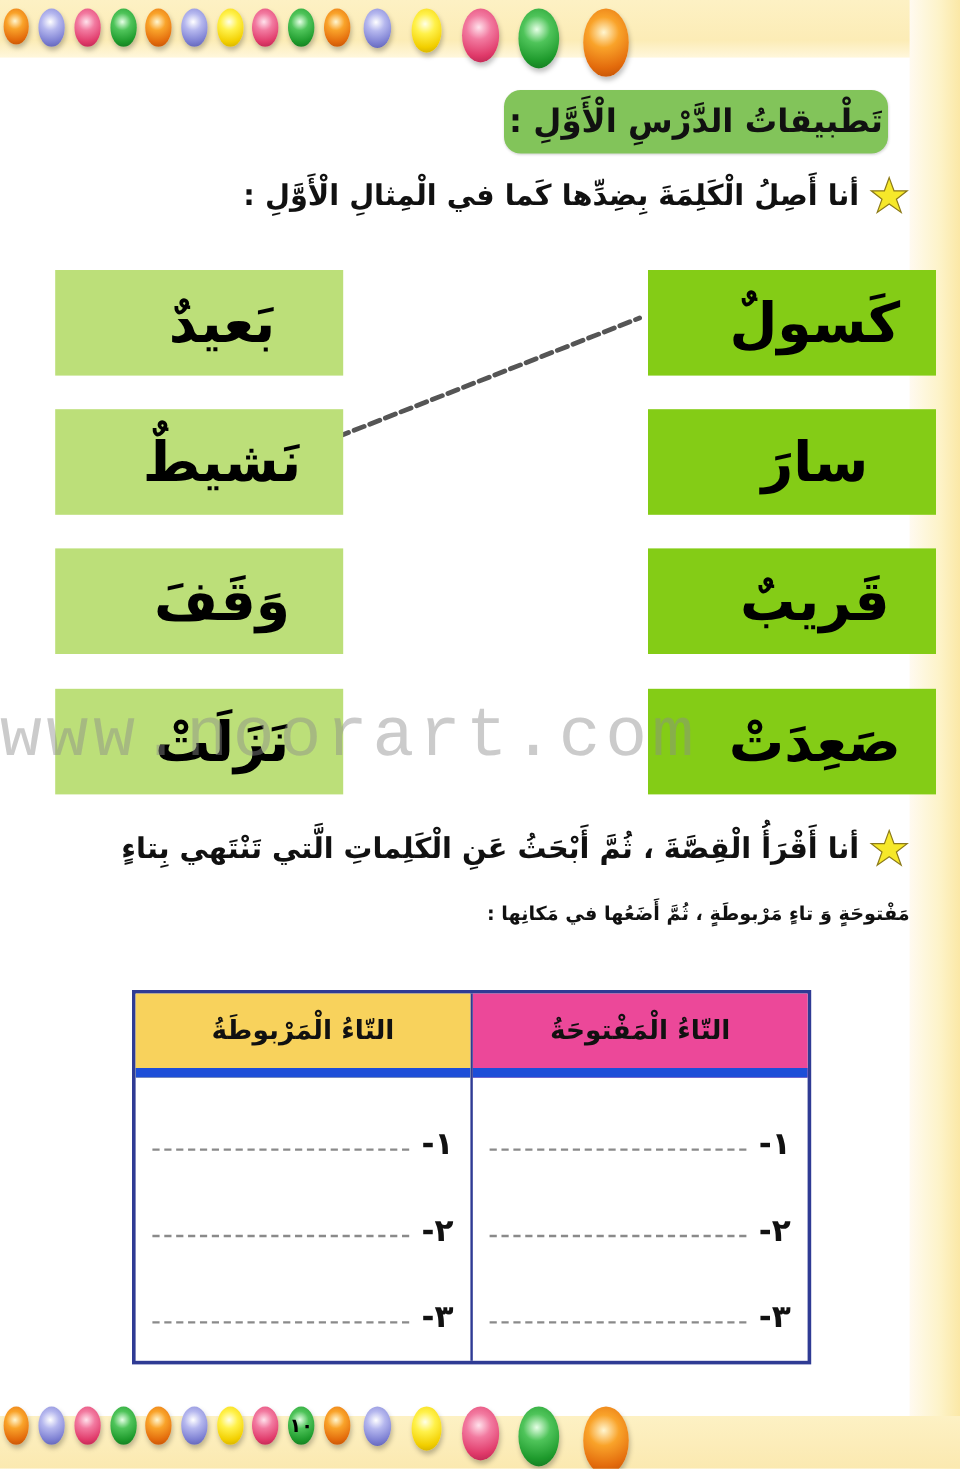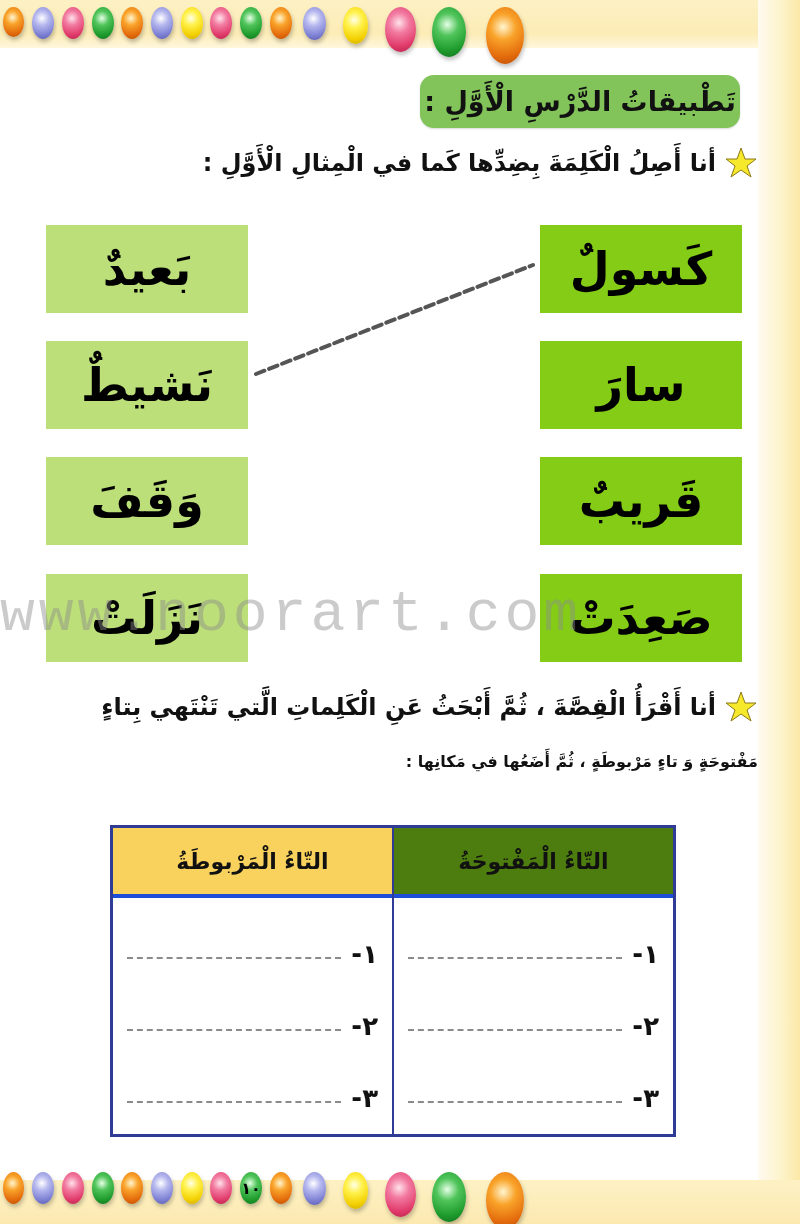--- a/index.html
+++ b/index.html
@@ -65,20 +65,21 @@
     .instruction-cont {
       position: absolute; right: 42px; direction: rtl;
       font-size: 16px; font-weight: bold; color: #111; white-space: nowrap;
     }
 
     
     .card {
       position: absolute; width: 202px; height: 88px;
       display: flex; align-items: center; justify-content: center;
       direction: rtl;
+      padding-left: 38px;
     }
     .card span {
       font-size: 46px; font-weight: bold; color: #000;
       font-family: "DejaVu Sans", sans-serif;
     }
     .card.green { background: #bcdf79; left: 46px; }
     .card.pink { background: #84cc16; left: 540px; }
 
     
     .connector {
@@ -100,24 +101,24 @@
       border: 3px solid #2f3b94; box-sizing: border-box;
       display: flex; flex-direction: row; direction: rtl;
       background: #ffffff;
     }
     .col {
       width: 50%; display: flex; flex-direction: column;
     }
     .col + .col { border-right: 2px solid #2f3b94; }
     .col-head {
       height: 72px; display: flex; align-items: center; justify-content: center;
-      border-bottom: 4px solid #1d4ed8;
+      border-bottom: 8px solid #1d4ed8;
       font-size: 22px; font-weight: bold; color: #111;
     }
-    .col-head.blue { background: #4d7c0f; }
+    .col-head.blue { background: #ec4899; }
     .col-head.yellow { background: #f8d25c; }
     .col-body { flex: 1; padding-top: 20px; }
     .row {
       height: 72px; display: flex; align-items: center;
       padding: 0 14px; direction: rtl;
     }
     .row .num {
       font-size: 26px; font-weight: bold; color: #111; margin-left: 10px;
       white-space: nowrap;
     }

